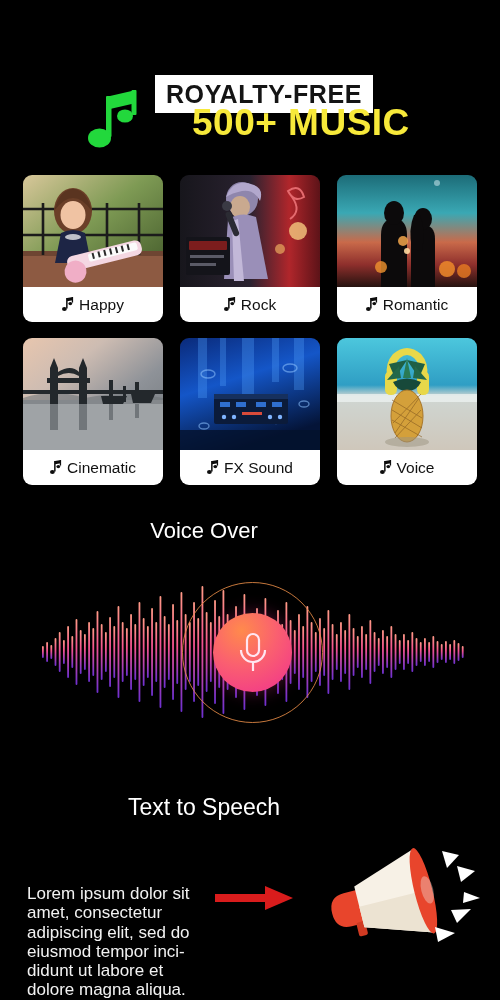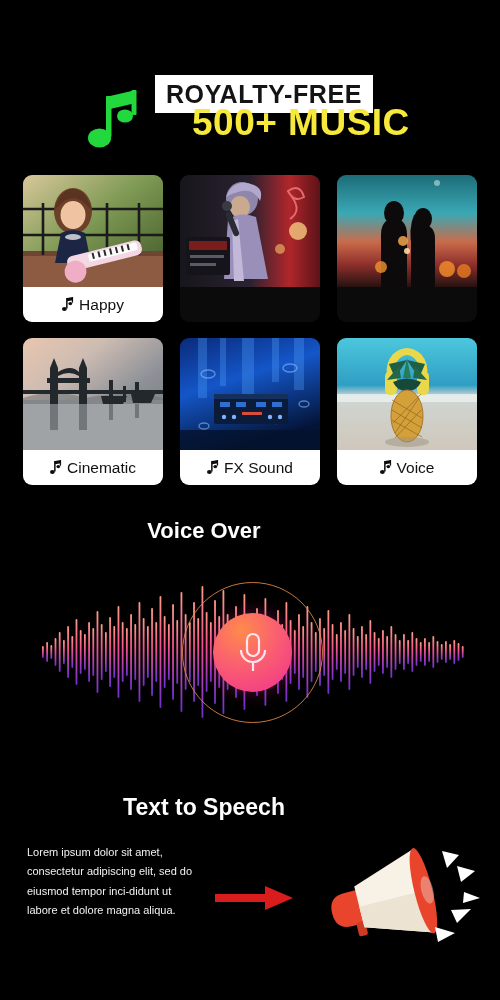--- a/index.html
+++ b/index.html
@@ -62,21 +62,21 @@
   }
   .card-label .lbl {
     font-size: 15.5px; font-weight: 400; color: #111; line-height: 1;
     white-space: nowrap;
   }
   .note-sm { width: 12px; height: 15px; flex: 0 0 auto; }
 
   
   .sec-title {
     position: absolute; left: 0; width: 408px; text-align: center;
-    color: #fff; font-weight: 700; line-height: 1;
+    color: #fff; font-weight: 400; line-height: 1;
   }
   #voice-over-title { top: 520px; font-size: 22px; }
   #tts-title { top: 770px; font-size: 23px; margin-top: 26px; }
 
   
   .wave-wrap { position: absolute; left: 0; top: 580px; width: 500px; height: 145px; }
   .wave-svg { position: absolute; left: 0; top: 0; }
   .mic-ring {
     position: absolute; left: 182px; top: 582px;
     width: 141px; height: 141px; border-radius: 50%;
@@ -85,23 +85,23 @@
   .mic-circle {
     position: absolute; left: 213px; top: 613px;
     width: 79px; height: 79px; border-radius: 50%;
     background: radial-gradient(circle at 36% 22%, #ff8a4c 0%, #fa5f70 45%, #f0308f 100%);
     display: flex; align-items: center; justify-content: center;
     box-shadow: 0 0 18px rgba(240,48,143,0.35);
   }
 
   
   .tts-text {
-    position: absolute; left: 27px; top: 843px;
+    position: absolute; left: 27px; top: 884px;
     width: 175px;
-    color: #f2f2f2; font-size: 11px; line-height: 19.3px;
+    color: #f2f2f2; font-size: 17px; line-height: 19.3px;
     font-weight: 400;
   }
   .arrow { position: absolute; left: 215px; top: 884px; width: 80px; height: 28px; }
   .megaphone { position: absolute; left: 325px; top: 835px; width: 155px; height: 125px; }
 </style>
 </head>
 <body>
 
 <div class="page">
 
@@ -207,20 +207,32 @@
           <rect x="6" y="62" width="44" height="38" rx="2" fill="#14141a"></rect>
           <rect x="9" y="66" width="38" height="9" rx="1" fill="#7c1d1d"></rect>
           <g fill="#5a5a66">
               <rect x="10" y="80" width="34" height="3"></rect>
               <rect x="10" y="88" width="26" height="3"></rect>
             </g>
           <circle cx="118" cy="56" r="9" fill="#f0c07a" opacity="0.85"></circle>
           <circle cx="100" cy="74" r="5" fill="#e8a95e" opacity="0.7"></circle>
         </svg>
       </div>
+      <div class="card-label">
+        <svg class="note-sm" viewBox="0 0 12 15">
+          <g fill="#0d0d0d">
+              <path d="M5 1 L11 0 L11 3.2 L5 4.2 Z"></path>
+              <rect x="4.1" y="1" width="1.5" height="10.5"></rect>
+              <rect x="9.8" y="0" width="1.3" height="5.6"></rect>
+              <ellipse cx="2.4" cy="12" rx="2.4" ry="2.1"></ellipse>
+              <ellipse cx="8.3" cy="6.6" rx="1.9" ry="1.6"></ellipse>
+            </g>
+        </svg>
+        <span class="lbl">Rock</span>
+      </div>
     </div>
 
     <div class="card">
       <div class="card-img">
         <svg viewBox="0 0 140 112" width="140" height="112" preserveAspectRatio="none">
           <defs>
             <linearGradient id="g_rom" x1="0" y1="0" x2="0" y2="1">
               <stop offset="0" stop-color="#1c6c78"></stop>
                 <stop offset="0.34" stop-color="#3aa8b4"></stop>
               <stop offset="0.6" stop-color="#c96a4a"></stop>
@@ -234,20 +246,32 @@
           <ellipse cx="57" cy="38" rx="10" ry="12" fill="#0c0a0b"></ellipse>
           <path d="M74 112 l0 -48 q0 -14 12 -14 q12 0 12 14 l0 48Z" fill="#0c0a0b"></path>
           <ellipse cx="86" cy="44" rx="9" ry="11" fill="#0c0a0b"></ellipse>
           <path d="M77 40 q-6 14 -2 34 l10 2 q4 -22 -2 -36Z" fill="#0c0a0b"></path>
           <circle cx="66" cy="66" r="5" fill="#f3a64b" opacity="0.85"></circle>
           <circle cx="44" cy="92" r="6" fill="#f0932e" opacity="0.8"></circle>
           <circle cx="110" cy="94" r="8" fill="#ef8a2a" opacity="0.85"></circle>
           <circle cx="127" cy="96" r="7" fill="#e87c22" opacity="0.8"></circle>
           <circle cx="70" cy="76" r="3" fill="#ffd9a0" opacity="0.9"></circle>
         </svg>
+      </div>
+      <div class="card-label">
+        <svg class="note-sm" viewBox="0 0 12 15">
+          <g fill="#0d0d0d">
+              <path d="M5 1 L11 0 L11 3.2 L5 4.2 Z"></path>
+              <rect x="4.1" y="1" width="1.5" height="10.5"></rect>
+              <rect x="9.8" y="0" width="1.3" height="5.6"></rect>
+              <ellipse cx="2.4" cy="12" rx="2.4" ry="2.1"></ellipse>
+              <ellipse cx="8.3" cy="6.6" rx="1.9" ry="1.6"></ellipse>
+            </g>
+        </svg>
+        <span class="lbl">Romantic</span>
       </div>
     </div>
 
     <div class="card">
       <div class="card-img">
         <svg viewBox="0 0 140 112" width="140" height="112" preserveAspectRatio="none">
           <defs>
             <linearGradient id="g_cin" x1="0" y1="0" x2="1" y2="1">
               <stop offset="0" stop-color="#e8c6ae"></stop>
                 <stop offset="0.3" stop-color="#cdbcb2"></stop>

